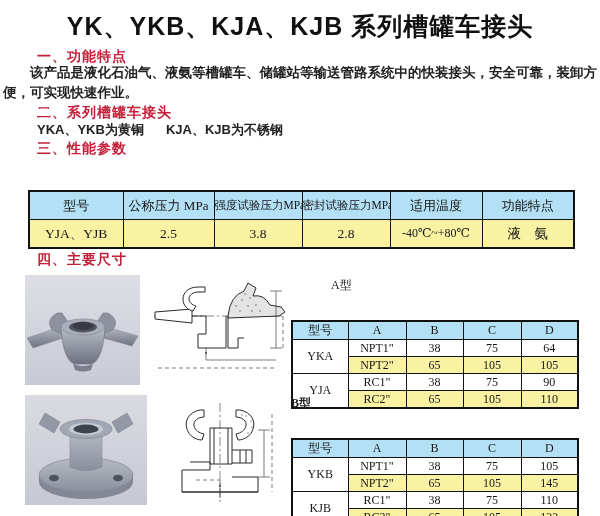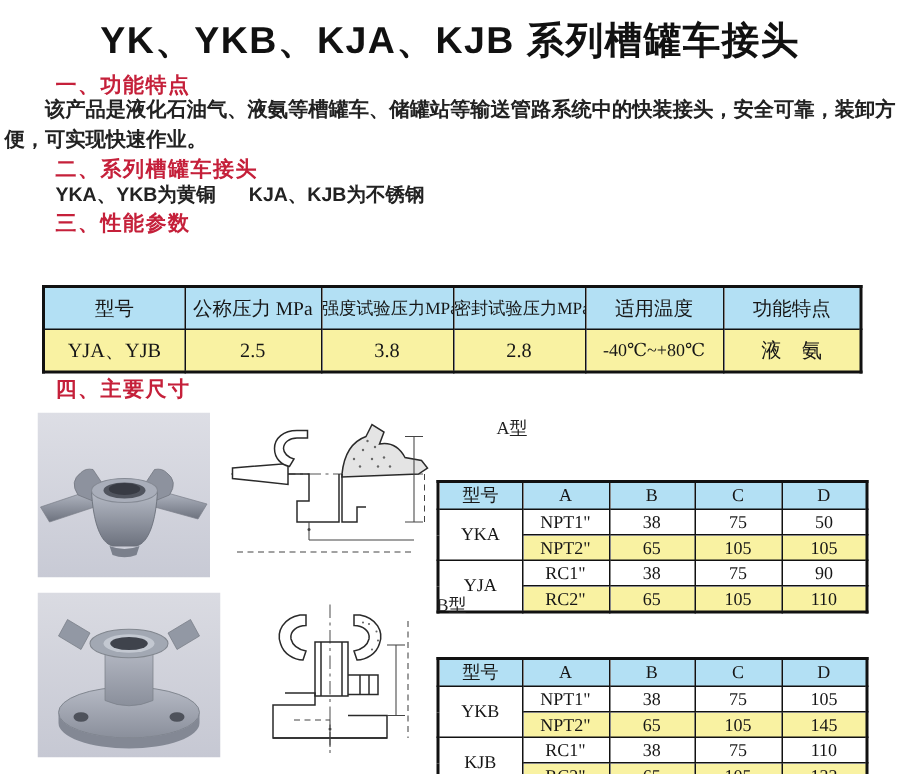--- a/index.html
+++ b/index.html
@@ -47,21 +47,21 @@
   .dim-label{
     font-size:12px;color:#222;
     font-family:"Liberation Serif","DejaVu Serif",serif;
   }
   .dim-table{width:286px;border:2px solid #111;}
   .dim-table th{height:17px;font-size:12px;font-weight:normal;background:#b3e0f4;}
   .dim-table td{height:16px;font-size:12px;}
   .dim-table-a{left:291px;top:292px;}
   .dim-table-b{left:291px;top:410px;}
   .label-a{left:291px;top:277px;margin-left:40px;}
-  .label-b{left:291px;top:395px;}
+  .label-b{left:291px;top:395px;font-weight:bold;}
 
   
   .photo-a{left:25px;top:275px;}
   .drawing-a{left:152px;top:278px;}
   .photo-b{left:25px;top:395px;}
   .drawing-b{left:168px;top:400px;}
   svg{display:block;}
   .ln{stroke:#2a2a2a;stroke-width:1;fill:none;}
   .lnf{stroke:#2a2a2a;stroke-width:1;fill:#ffffff;}
   .cl{stroke:#555;stroke-width:0.7;fill:none;stroke-dasharray:9 3 2 3;}
@@ -184,21 +184,21 @@
       <th>C</th>
       <th>D</th>
     </tr>
   </thead>
   <tbody>
     <tr>
       <td rowspan="2">YKA</td>
       <td>NPT1"</td>
       <td>38</td>
       <td>75</td>
-      <td>50</td>
+      <td>64</td>
     </tr>
     <tr>
       <td class="yellow">NPT2"</td>
       <td class="yellow">65</td>
       <td class="yellow">105</td>
       <td class="yellow">105</td>
     </tr>
     <tr>
       <td rowspan="2">YJA</td>
       <td>RC1"</td>

